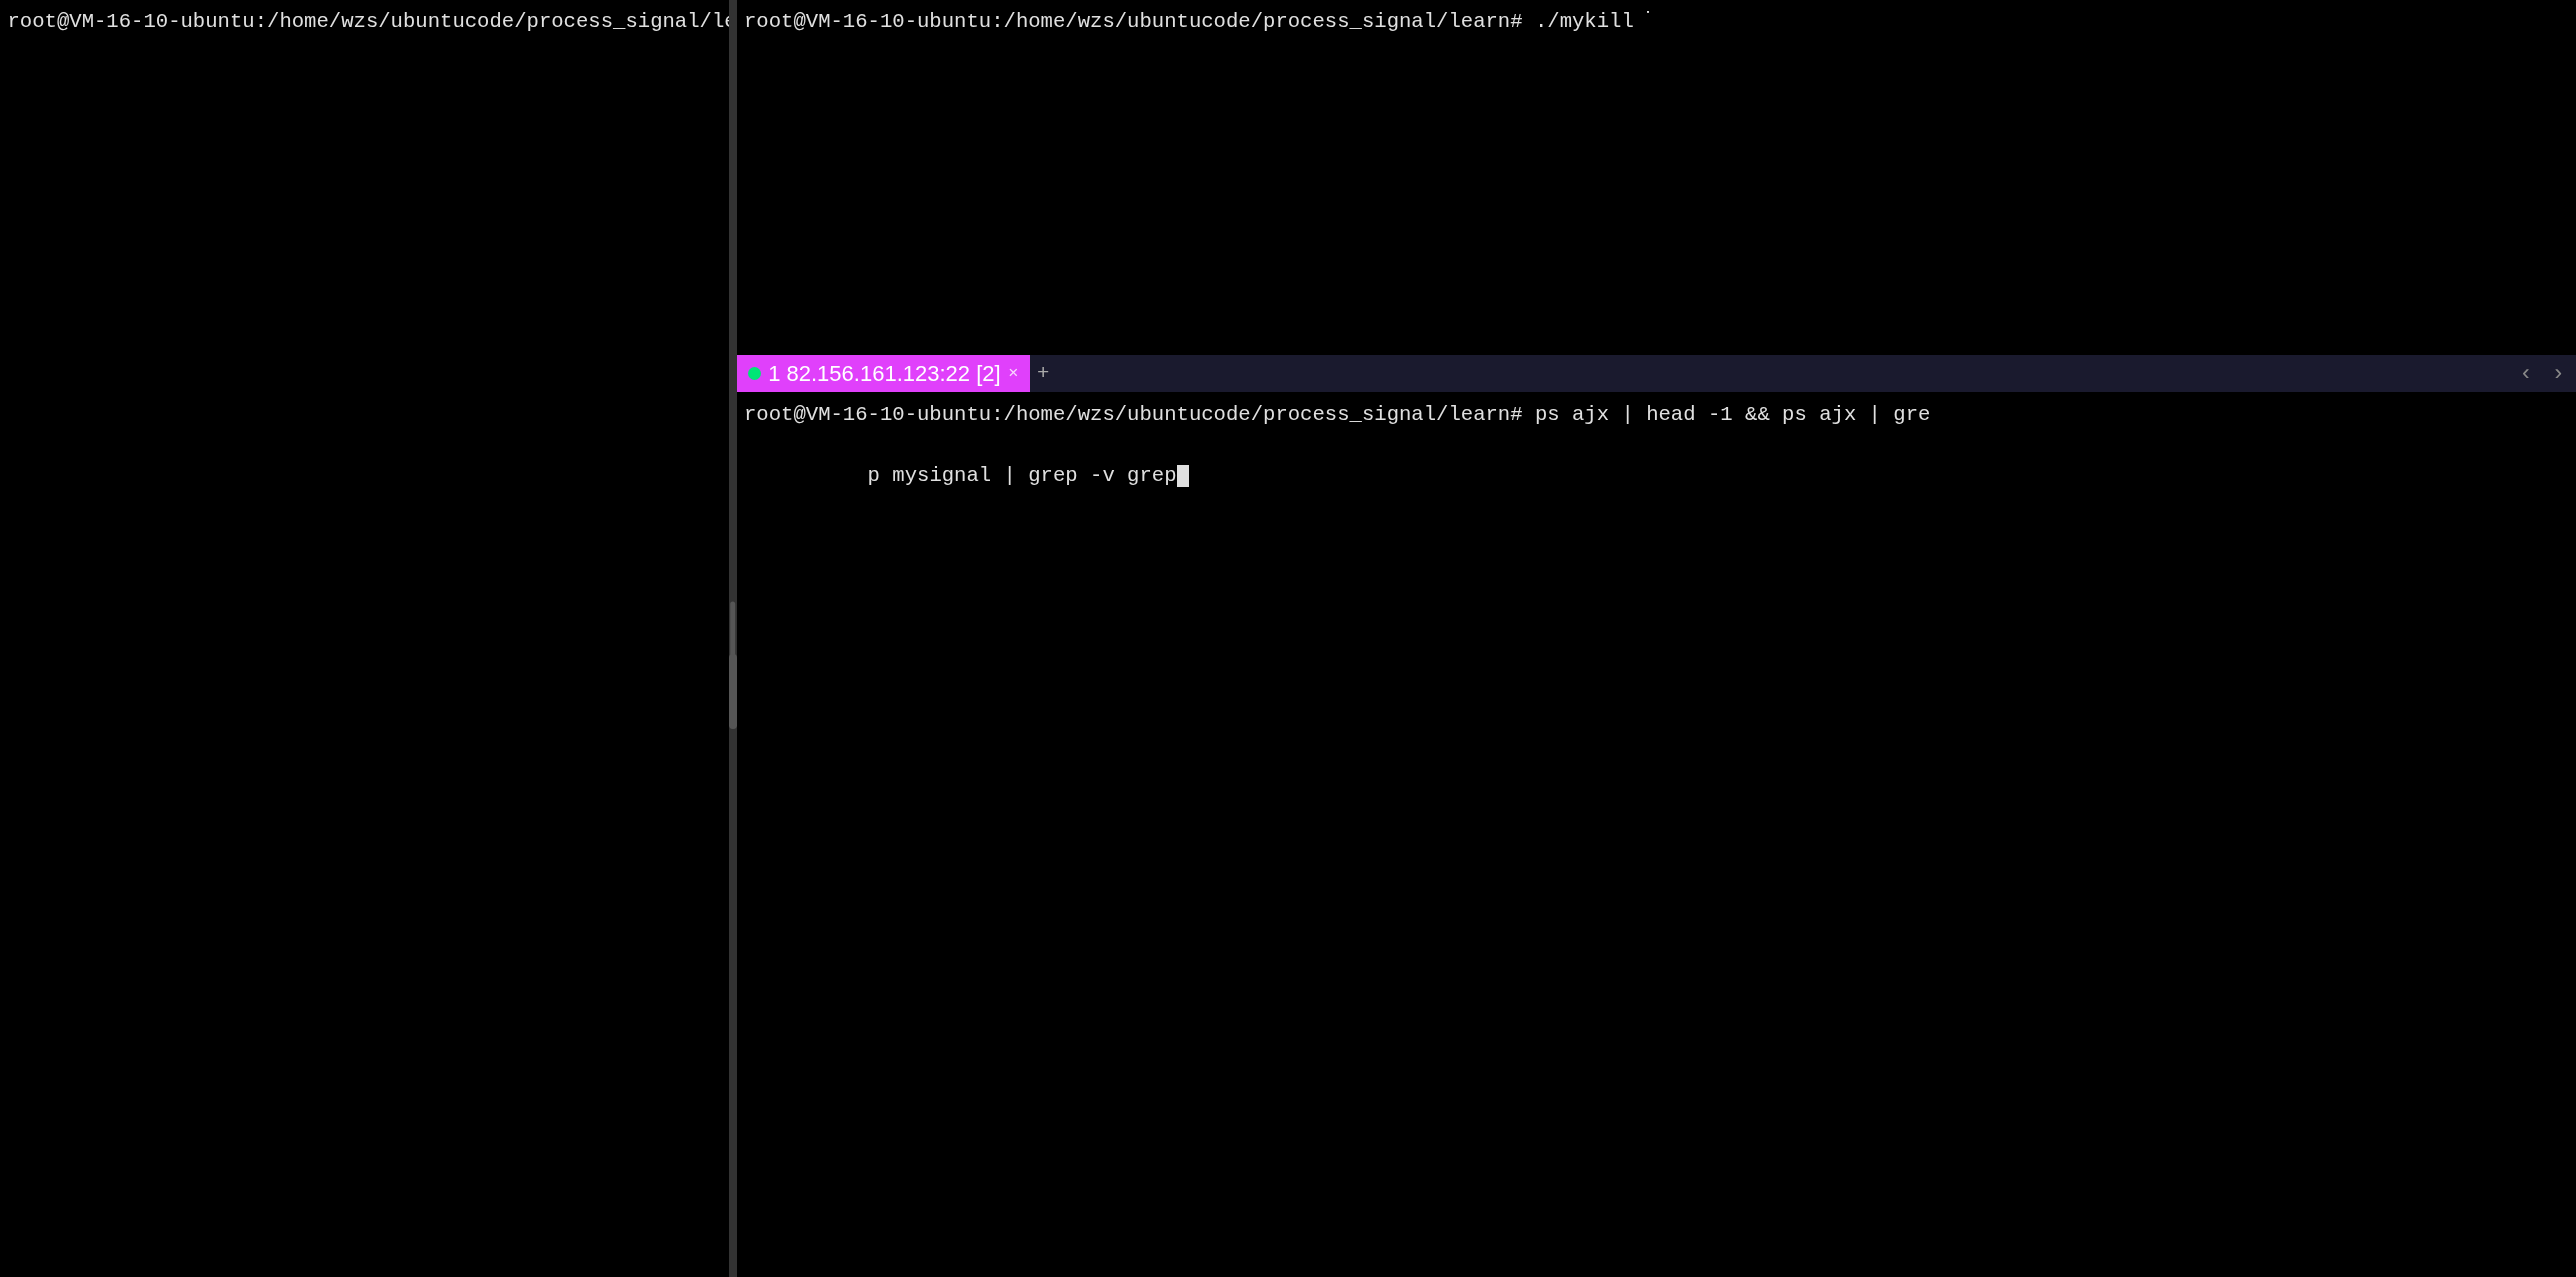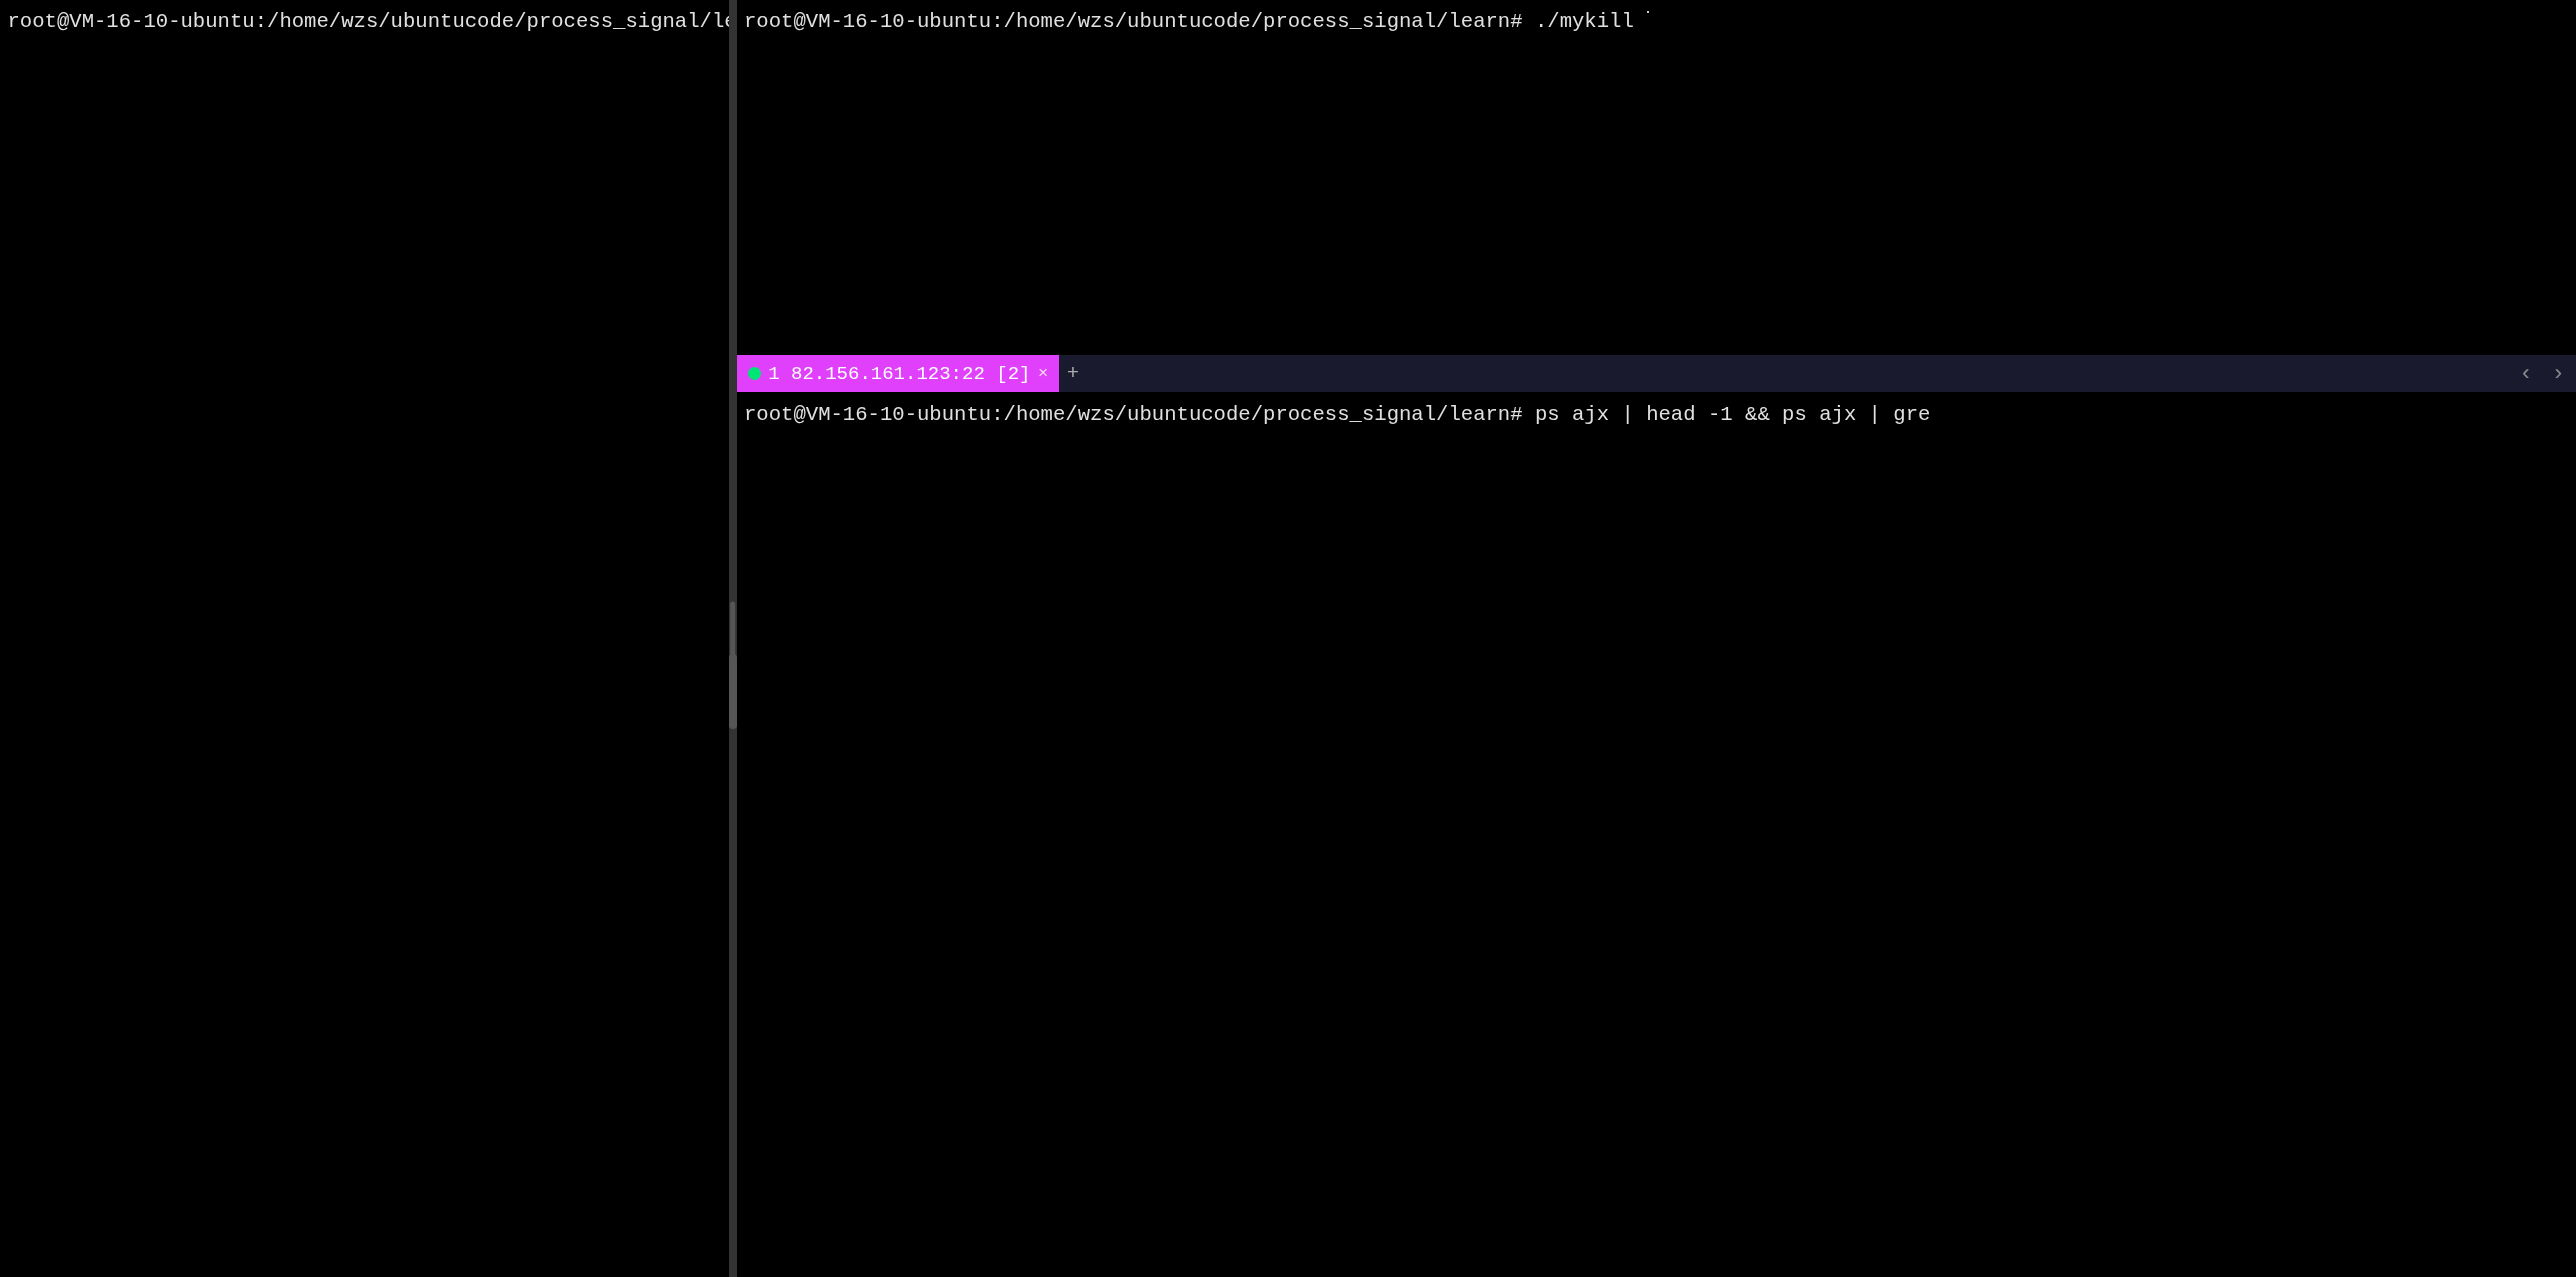--- a/index.html
+++ b/index.html
@@ -127,22 +127,22 @@
     .tmux-tab-dot {
       width: 13px;
       height: 13px;
       border-radius: 50%;
       background: #00e676;
       flex-shrink: 0;
     }
 
     .tmux-tab-label {
       color: #fff;
-      font-size: 19px;
-      font-family: Liberation Mono, monospace;
+      font-size: 22px;
+      font-family: Liberation Sans, sans-serif;
       white-space: nowrap;
     }
 
     .tmux-tab-close {
       color: #fff;
       font-size: 17px;
       cursor: pointer;
       opacity: 0.8;
     }
 
@@ -244,20 +244,23 @@
           <span class="tmux-tab-add">+</span>
         </div>
         <div class="tmux-statusbar-right">
           <span class="tmux-arrow">‹</span>
           <span class="tmux-arrow">›</span>
         </div>
       </div>
 
       <div class="tmux-terminal-content">
         <div class="tmux-prompt-line color-white">root@VM-16-10-ubuntu:/home/wzs/ubuntucode/process_signal/learn# ps ajx | head -1 &amp;&amp; ps ajx | gre</div>
+        <div class="tmux-prompt-line color-white">
+          <span>p mysignal | grep -v grep</span><span style="display:inline-block;width:12px;height:22.4px;background:#e0e0e0;vertical-align:middle;margin-left:0.9px;"></span>
+        </div>
       </div>
 
     </div>
 
   </div>
 
 </div>
 
 
 </body></html>

